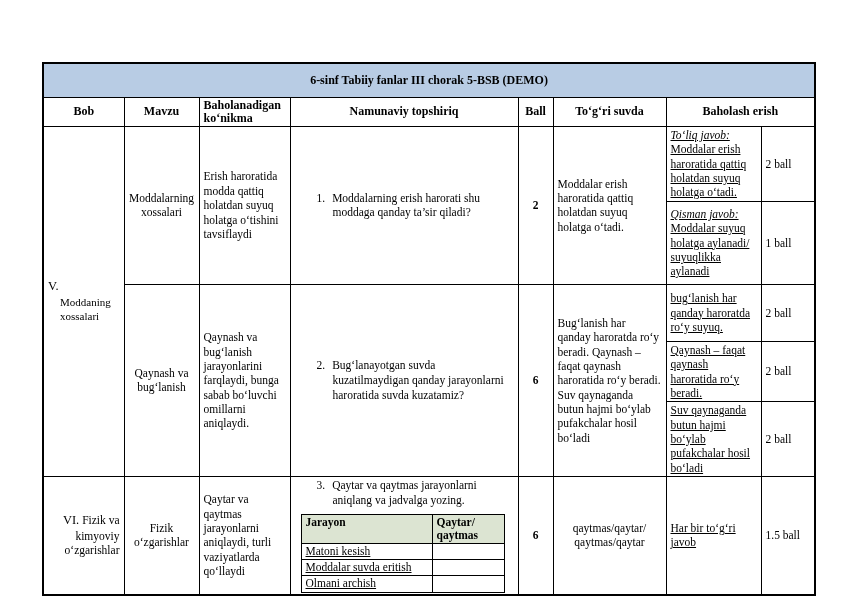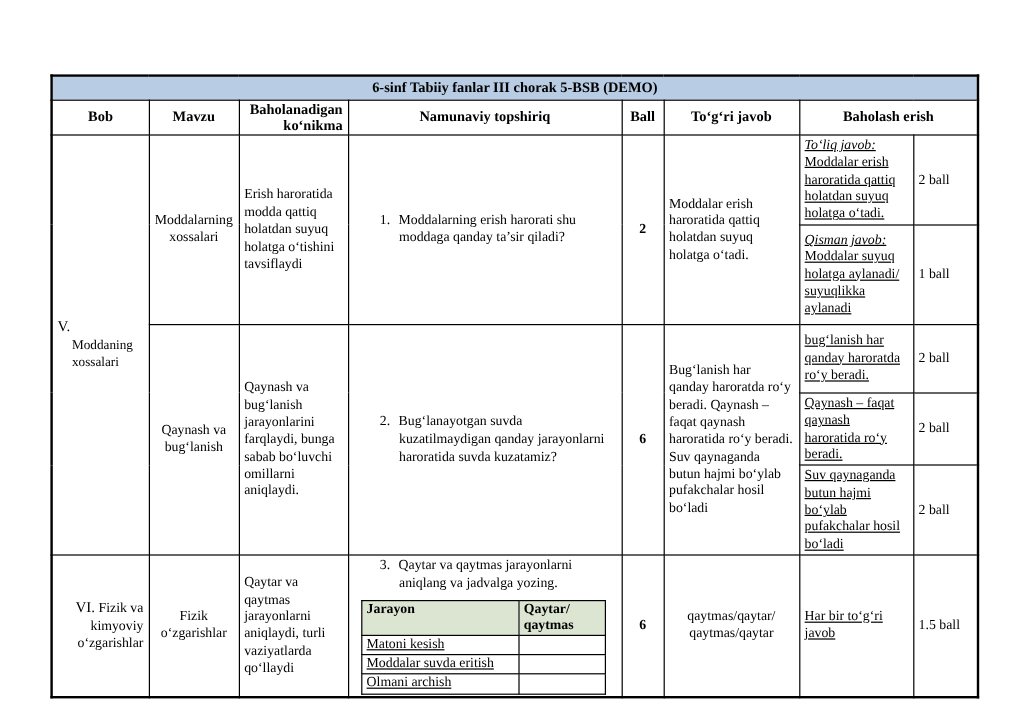--- a/index.html
+++ b/index.html
@@ -36,21 +36,21 @@
     font-size: 12px;
     padding: 0 2px;
     line-height: 1.1;
   }
   tr.head-row td {
     font-weight: bold;
     font-size: 12px;
     text-align: center;
     line-height: 1.1;
   }
-  tr.head-row td.konikma-h { text-align: right; padding-left: 4px; }
+  tr.head-row td.konikma-h { text-align: left; padding-left: 4px; }
 
   td.bob-cell { vertical-align: middle; padding-left: 7px; }
   .roman { font-size: 12.5px; }
   .roman-block { display: block; font-size: 12.5px; }
   .bob-label { display: block; font-size: 11px; padding-left: 12px; line-height: 1.3; }
   td.bob-cell3 { vertical-align: middle; padding-left: 7px; font-size: 11px; line-height: 1.35; text-align: right; }
 
   td.mavzu-cell { text-align: center; padding: 1px 2px; }
   td.mavzu-small { font-size: 11px; }
   td.konikma-cell { padding: 1px 3px 1px 4px; }
@@ -102,31 +102,31 @@
         <col style="width:75px">
         <col style="width:91px">
       <col style="width:228px">
         <col style="width:35px">
         <col style="width:113px">
       <col style="width:95px">
         <col style="width:54px">
     </colgroup>
 
     <tbody>
-        <tr class="title-row" style="height:20px">
+        <tr class="title-row" style="height:34px">
       <td colspan="8">6-sinf  Tabiiy fanlar III chorak 5-BSB (DEMO)</td>
     </tr>
 
     <tr class="head-row" style="height:26px">
       <td>Bob</td>
       <td>Mavzu</td>
       <td class="konikma-h">Baholanadigan ko‘nikma</td>
       <td>Namunaviy topshiriq</td>
       <td>Ball</td>
-      <td>To‘g‘ri javob</td>
+      <td>To‘g‘ri suvda</td>
       <td colspan="2">Baholash erish</td>
     </tr>
 
     <tr style="height:69px">
       <td class="bob-cell" rowspan="5">
         <span class="roman-block">V.</span>
         <span class="bob-label">Moddaning xossalari</span>
       </td>
       <td class="mavzu-cell" rowspan="2">Moddalarning xossalari</td>
       <td class="konikma-cell" rowspan="2">Erish haroratida modda qattiq holatdan suyuq holatga o‘tishini tavsiflaydi</td>
@@ -155,21 +155,21 @@
     <tr style="height:57px">
       <td class="mavzu-cell" rowspan="3">Qaynash va bug‘lanish</td>
       <td class="konikma-cell" rowspan="3">Qaynash va bug‘lanish jarayonlarini farqlaydi, bunga sabab bo‘luvchi omillarni aniqlaydi.</td>
       <td class="task-cell" rowspan="3">
         <div class="taskline">
           <span class="task-num">2.</span><span>Bug‘lanayotgan suvda kuzatilmaydigan qanday jarayonlarni haroratida suvda kuzatamiz?</span>
         </div>
       </td>
       <td class="ball-cell" rowspan="3">6</td>
       <td class="javob-cell" rowspan="3">Bug‘lanish har qanday haroratda ro‘y beradi. Qaynash – faqat qaynash haroratida ro‘y beradi. Suv qaynaganda butun hajmi bo‘ylab pufakchalar hosil bo‘ladi</td>
-      <td class="mz-cell">bug‘lanish har qanday haroratda ro‘y beradi.</td>
+      <td class="mz-cell">bug‘lanish har qanday haroratda ro‘y suyuq.</td>
       <td class="mz-ball">2 ball</td>
     </tr>
     <tr style="height:50px">
       <td class="mz-cell">Qaynash – faqat qaynash haroratida ro‘y beradi.</td>
       <td class="mz-ball">2 ball</td>
     </tr>
     <tr style="height:69px">
       <td class="mz-cell">Suv qaynaganda butun hajmi bo‘ylab pufakchalar hosil bo‘ladi</td>
       <td class="mz-ball">2 ball</td>
     </tr>

